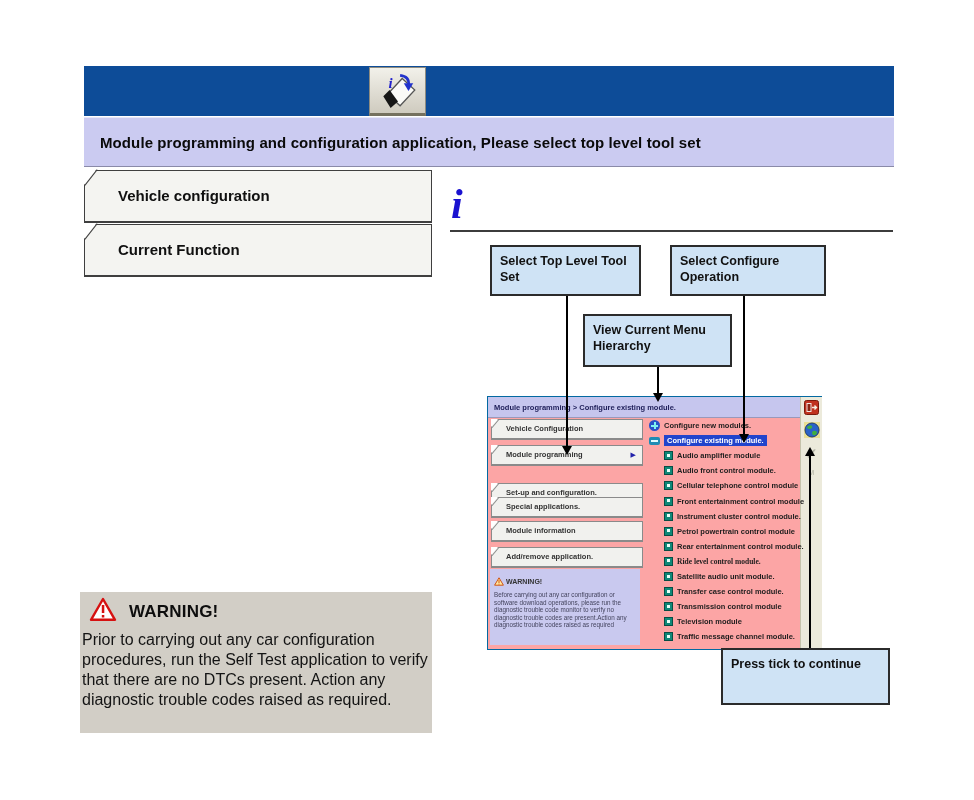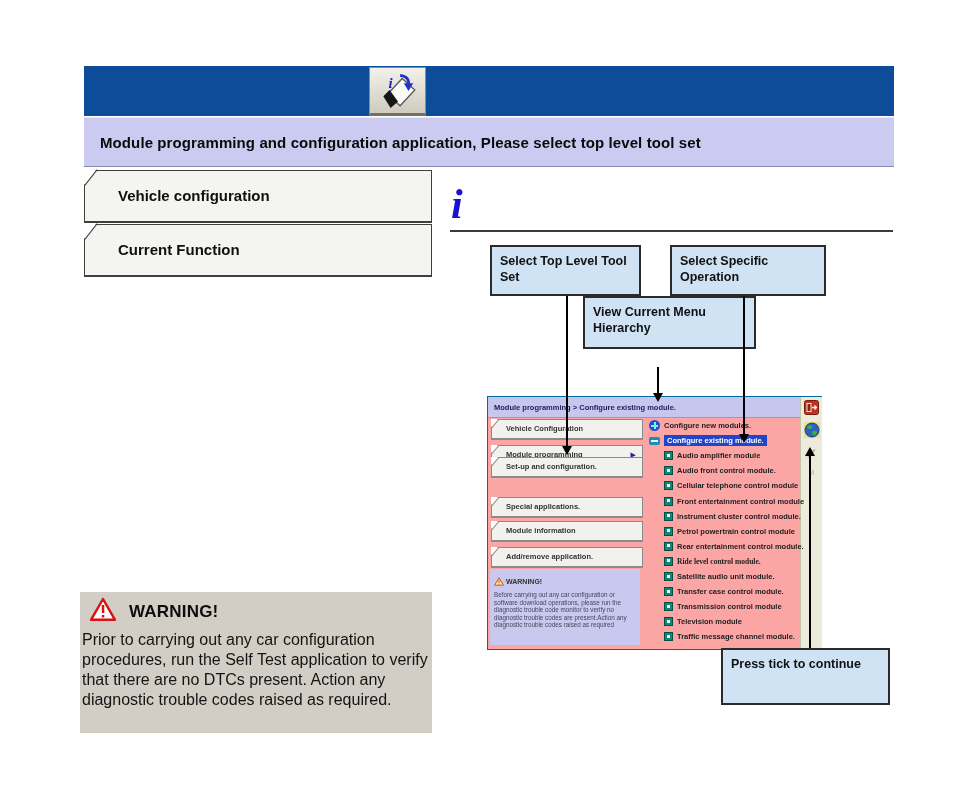--- a/index.html
+++ b/index.html
@@ -28,21 +28,21 @@
   
   .info-i{position:absolute;left:451px;top:183px;font-family:"Liberation Serif",serif;
           font-style:italic;font-weight:bold;font-size:42px;color:#1a12d0;line-height:42px;}
   .hrule{position:absolute;left:450px;top:230px;width:443px;height:2px;background:#3c3c3c;}
 
   
   .callout{position:absolute;background:#cfe3f5;border:2px solid #2b2b2b;box-sizing:border-box;
            font-size:12.5px;font-weight:bold;color:#111;line-height:16px;padding:6px 8px;z-index:4;}
   #co1{left:490px;top:245px;width:151px;height:51px;}
   #co2{left:670px;top:245px;width:156px;height:51px;}
-  #co3{left:583px;top:296px;width:173px;height:53px;}
+  #co3{left:583px;top:314px;width:149px;height:53px;}
   #co4{left:721px;top:648px;width:169px;height:57px;}
 
   
   .vline{position:absolute;width:2px;background:#000;z-index:5;}
   .ahead{position:absolute;width:0;height:0;border-left:5px solid transparent;
          border-right:5px solid transparent;z-index:5;}
   .down{border-top:9px solid #000;}
   .up{border-bottom:9px solid #000;}
 
   
@@ -120,21 +120,21 @@
     <span class="lbl">Vehicle configuration</span>
   </div>
   <div class="tab notch" style="top:224px;">
     <span class="lbl">Current Function</span>
   </div>
 
   <div class="info-i">i</div>
   <div class="hrule"></div>
 
   <div class="callout" id="co1">Select Top Level Tool Set</div>
-  <div class="callout" id="co2">Select Specific Operation</div>
+  <div class="callout" id="co2">Select Configure Operation</div>
   <div class="callout" id="co3">View Current Menu Hierarchy</div>
   <div class="callout" id="co4">Press tick to continue</div>
 
   <div class="vline" style="left:566px;top:296px;height:151px;"></div>
   <div class="ahead down" style="left:562px;top:446px;"></div>
   <div class="vline" style="left:743px;top:296px;height:139px;"></div>
   <div class="ahead down" style="left:739px;top:434px;"></div>
   <div class="vline" style="left:657px;top:367px;height:27px;"></div>
   <div class="ahead down" style="left:653px;top:393px;"></div>
   <div class="ahead up" style="left:805px;top:447px;"></div>
@@ -165,21 +165,21 @@
     </div>
 
     <div id="mini-menu">
         <div class="mtab" style="top: 22px;">
           <span class="mlbl">Vehicle Configuration</span>
         </div>
         <div class="mtab" style="top: 48px;">
           <span class="mlbl">Module programming</span>
           <span class="marrow">▶</span>
         </div>
-        <div class="mtab" style="top: 60px;">
+        <div class="mtab" style="top: 86px;">
           <span class="mlbl">Set-up and configuration.</span>
         </div>
         <div class="mtab" style="top: 100px;">
           <span class="mlbl">Special applications.</span>
         </div>
         <div class="mtab" style="top: 124px;">
           <span class="mlbl">Module information</span>
         </div>
         <div class="mtab" style="top: 150px;">
           <span class="mlbl">Add/remove application.</span>

